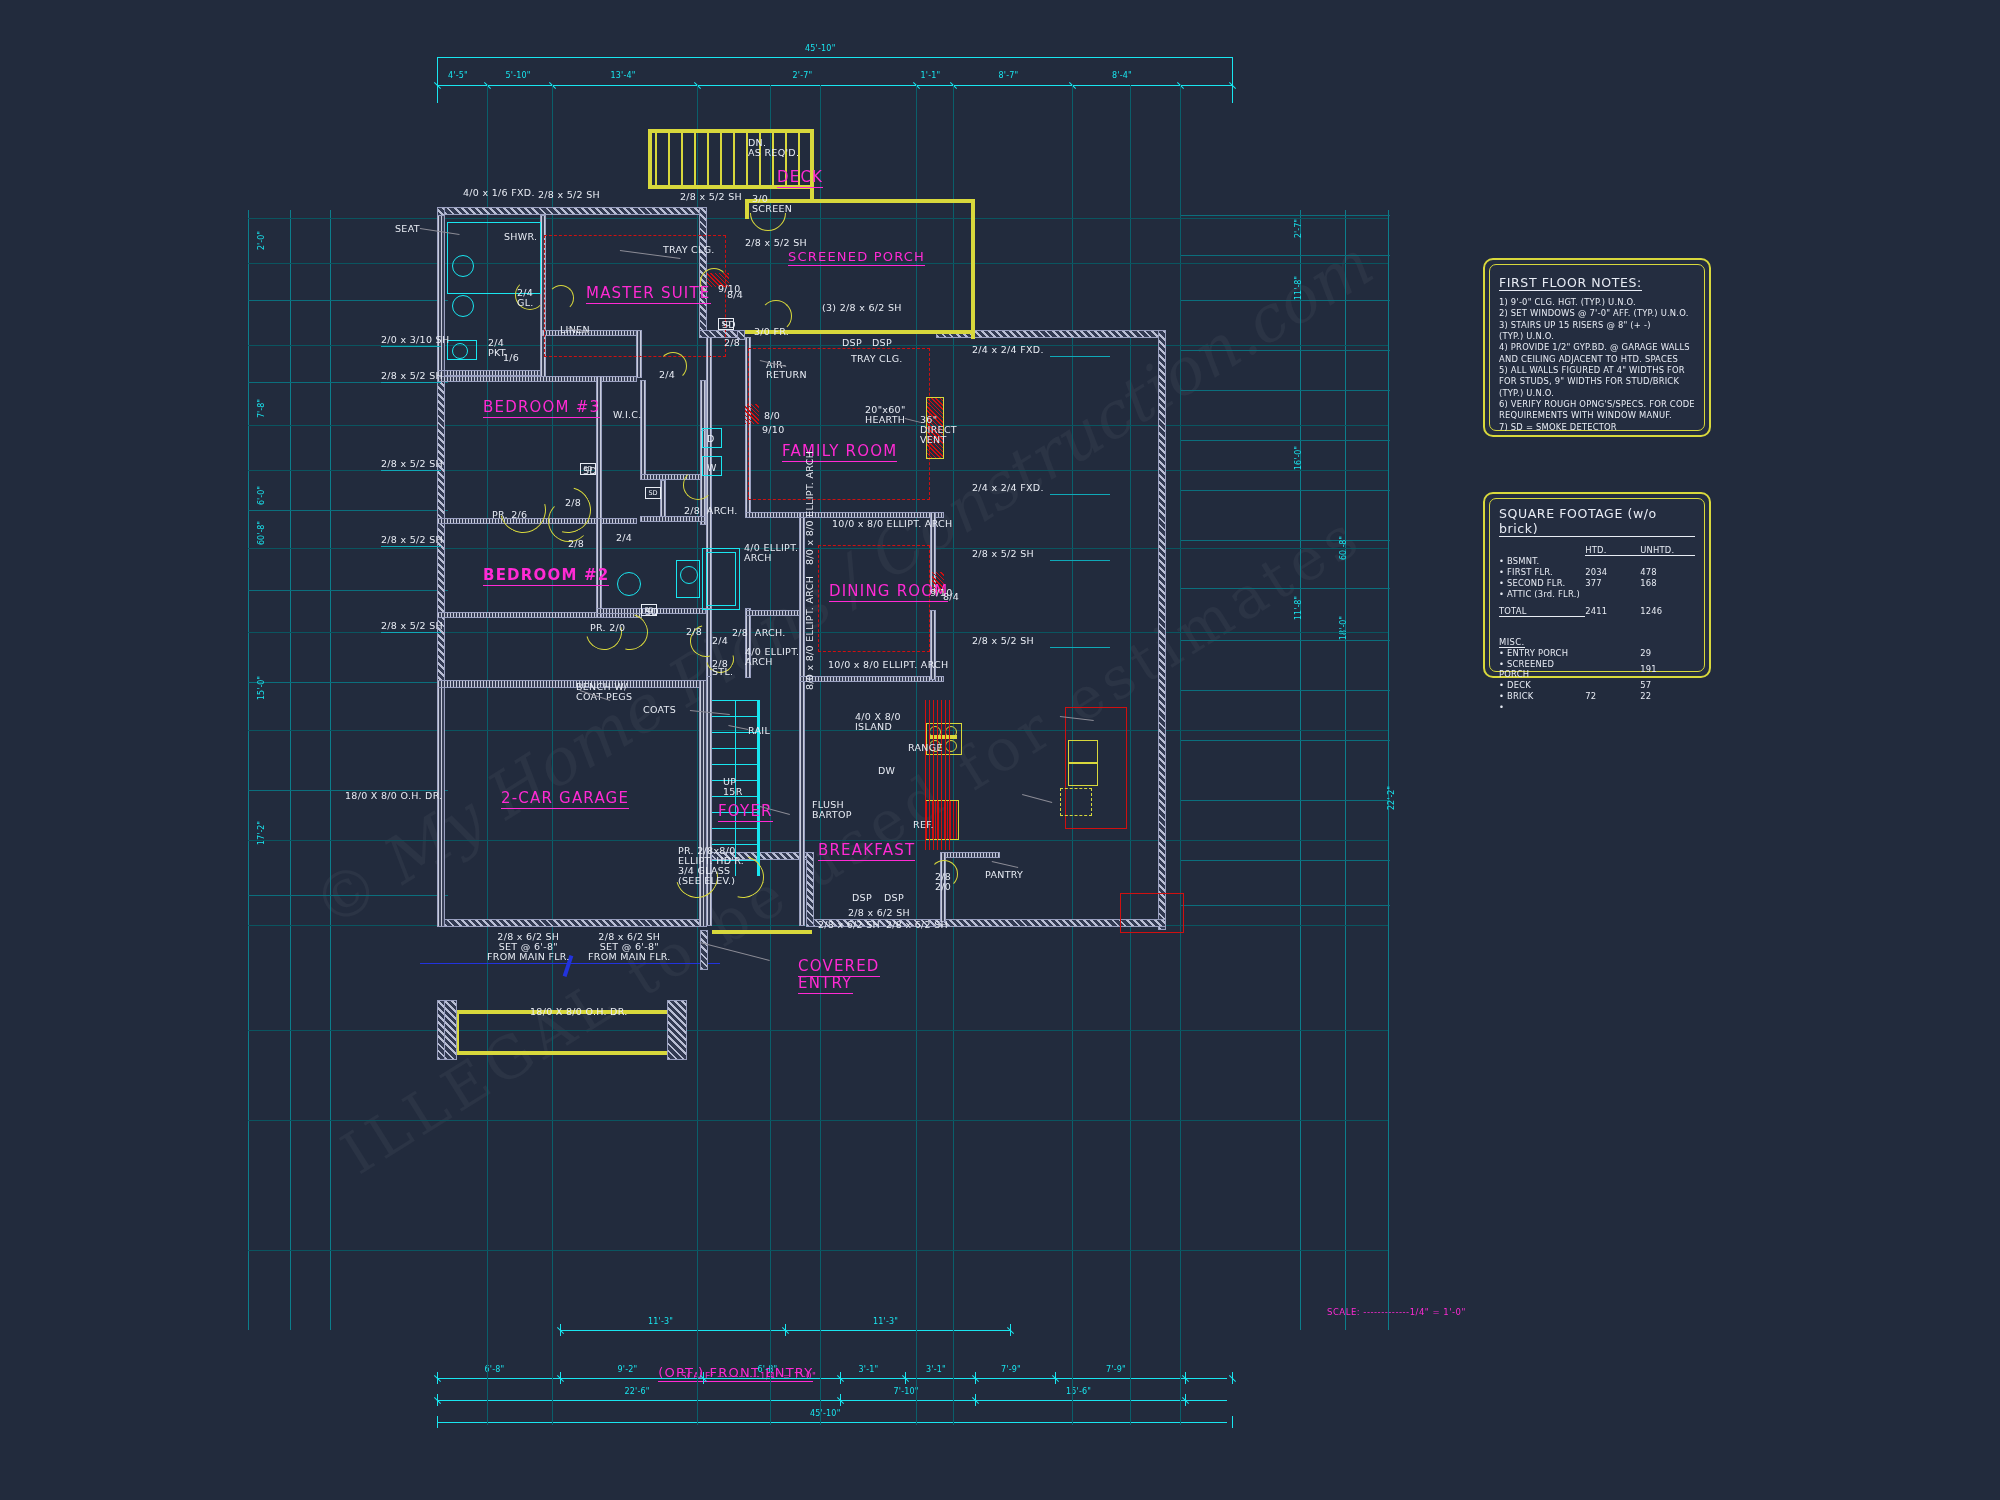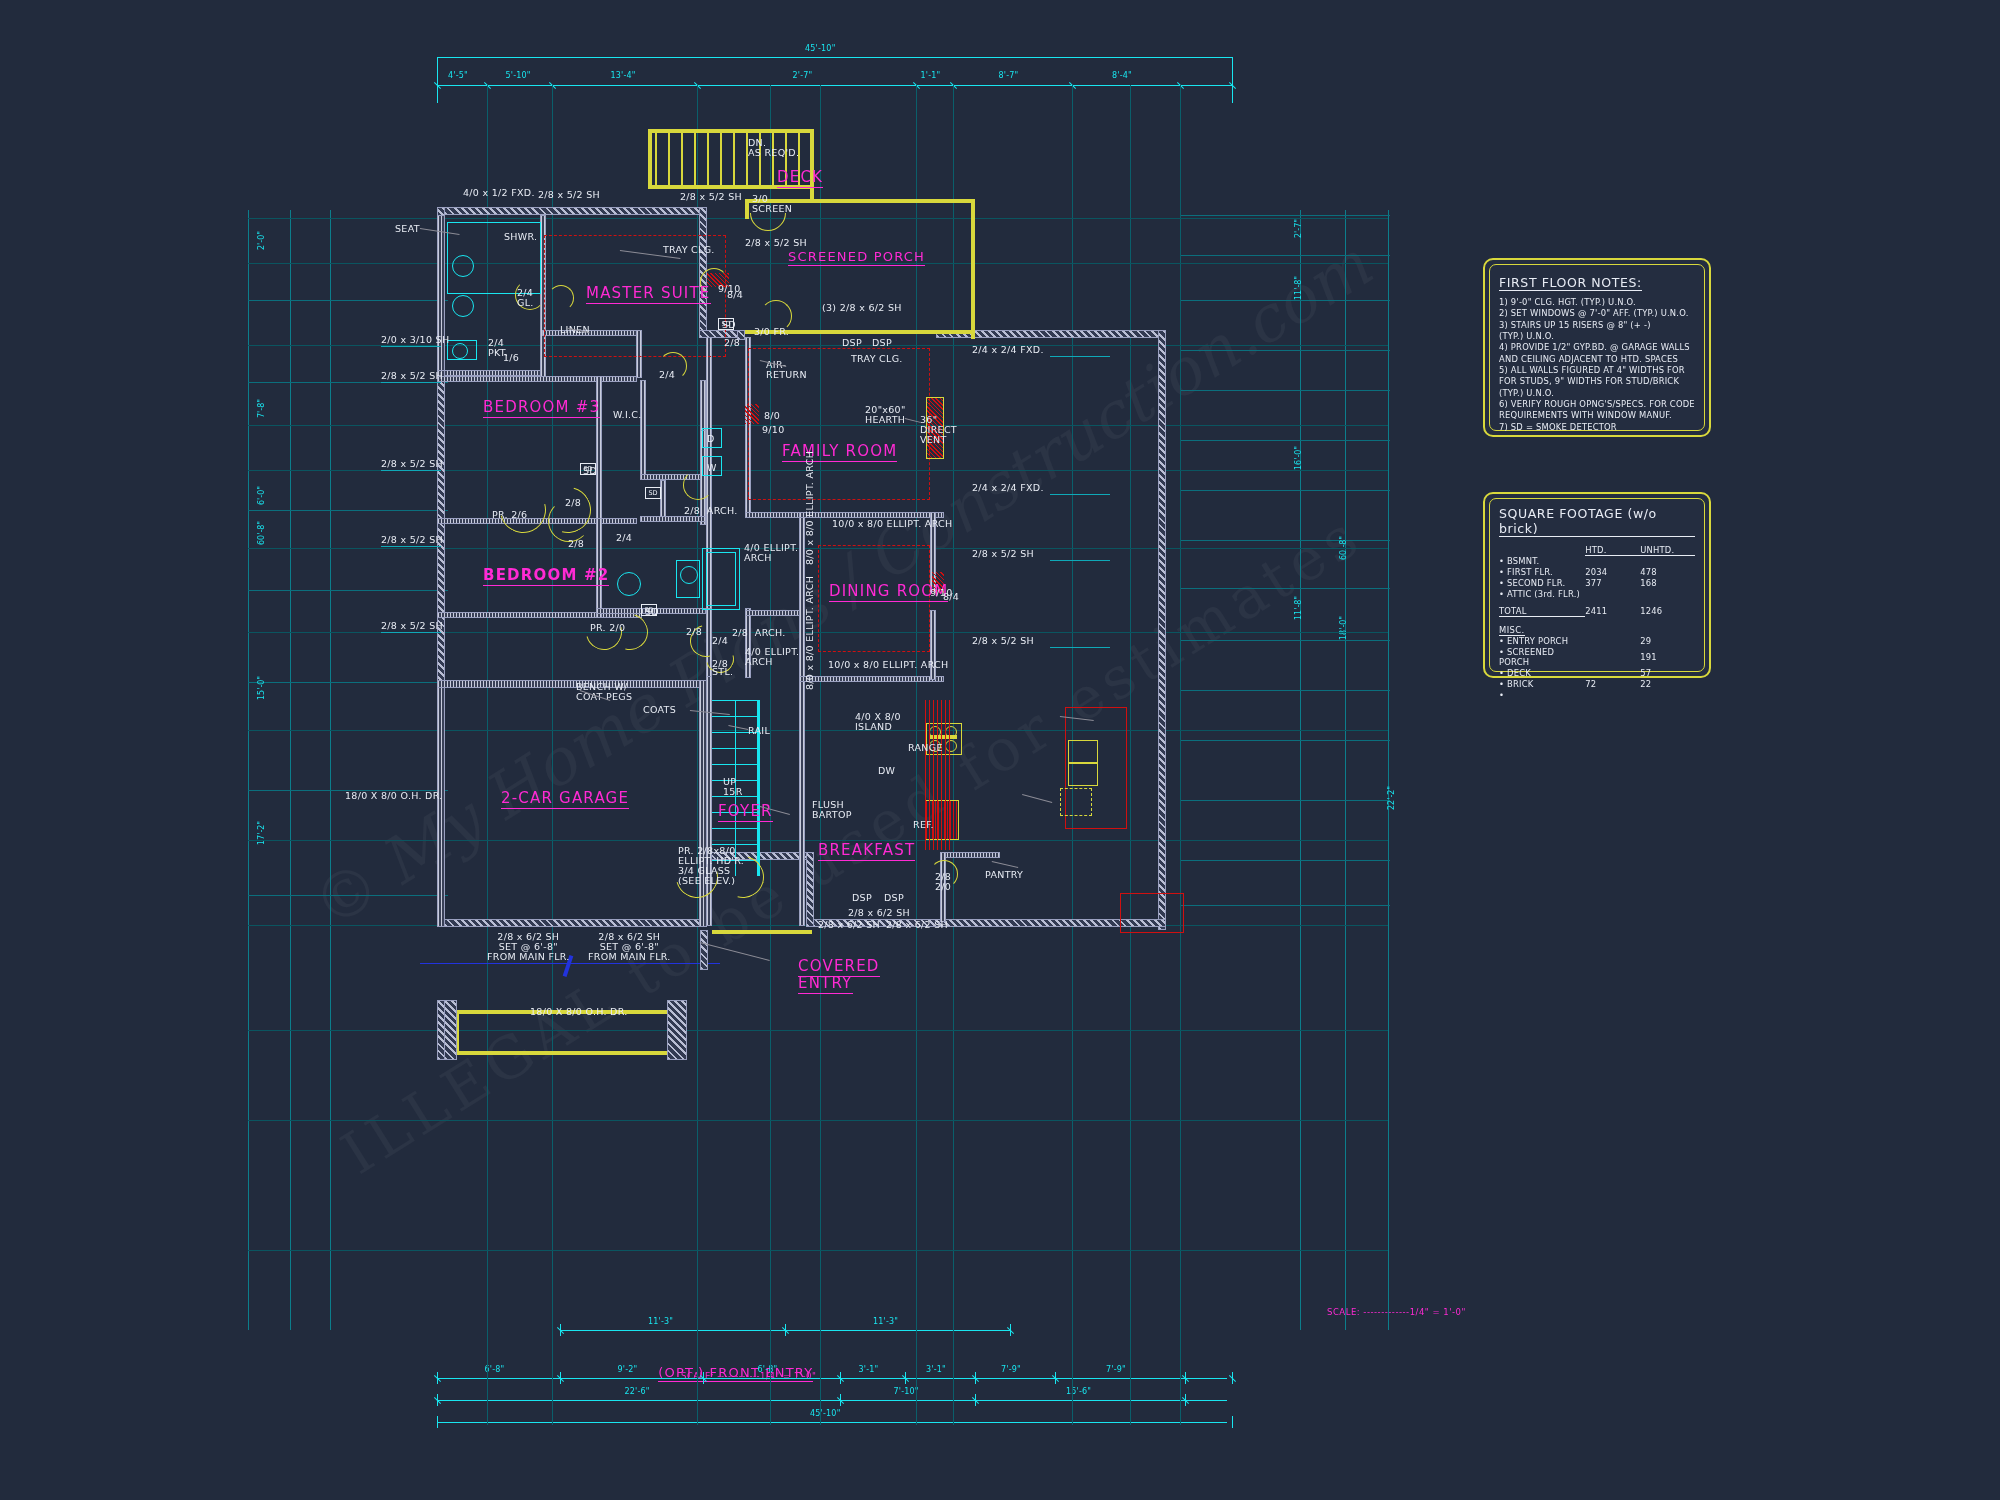--- a/index.html
+++ b/index.html
@@ -136,21 +136,21 @@
           <td>• ATTIC (3rd. FLR.)</td>
           <td class="n"></td>
           <td class="n"></td>
         </tr>
         <tr>
           <td class="ul" style="padding-top:6px">TOTAL</td>
           <td class="n" style="padding-top:6px">2411</td>
           <td class="n" style="padding-top:6px">1246</td>
         </tr>
         <tr>
-          <td style="padding-top:8px"><span class="lblu" style="font-size:8.4px">MISC.</span></td>
+          <td style="padding-top:20px"><span class="lblu" style="font-size:8.4px">MISC.</span></td>
           <td></td>
               <td></td>
         </tr>
         <tr>
           <td>• ENTRY PORCH</td>
           <td class="n"></td>
           <td class="n">29</td>
         </tr>
         <tr>
           <td>• SCREENED PORCH</td>
@@ -625,21 +625,21 @@
       <div class="t note" style="left: 381px; top: 621px;">2/8 x 5/2 SH</div>
       <div class="ln h" style="left:381px;top:632px;width:60px;background:#0fa9b8;"></div>
       <div class="t note" style="left: 972px; top: 345px;">2/4 x 2/4 FXD.</div>
       <div class="ln h" style="left:1050px;top:356px;width:60px;background:#0fa9b8;"></div>
       <div class="t note" style="left: 972px; top: 483px;">2/4 x 2/4 FXD.</div>
       <div class="ln h" style="left:1050px;top:494px;width:60px;background:#0fa9b8;"></div>
       <div class="t note" style="left: 972px; top: 549px;">2/8 x 5/2 SH</div>
       <div class="ln h" style="left:1050px;top:560px;width:60px;background:#0fa9b8;"></div>
       <div class="t note" style="left: 972px; top: 636px;">2/8 x 5/2 SH</div>
       <div class="ln h" style="left:1050px;top:647px;width:60px;background:#0fa9b8;"></div>
-      <div class="t note" style="left: 463px; top: 188px;">4/0 x 1/2 FXD.</div>
+      <div class="t note" style="left: 463px; top: 188px;">4/0 x 1/6 FXD.</div>
       <div class="t note" style="left: 538px; top: 190px;">2/8 x 5/2 SH</div>
       <div class="t note" style="left: 680px; top: 192px;">2/8 x 5/2 SH</div>
       <div class="t note" style="left: 745px; top: 238px;">2/8 x 5/2 SH</div>
       <div class="t note" style="left: 822px; top: 303px;">(3) 2/8 x 6/2 SH</div>
       <div class="t note" style="left: 487px; top: 932px; text-align: center;">2/8 x 6/2 SH
 SET @ 6'-8"
 FROM MAIN FLR.</div>
       <div class="t note" style="left: 588px; top: 932px; text-align: center;">2/8 x 6/2 SH
 SET @ 6'-8"
 FROM MAIN FLR.</div>

